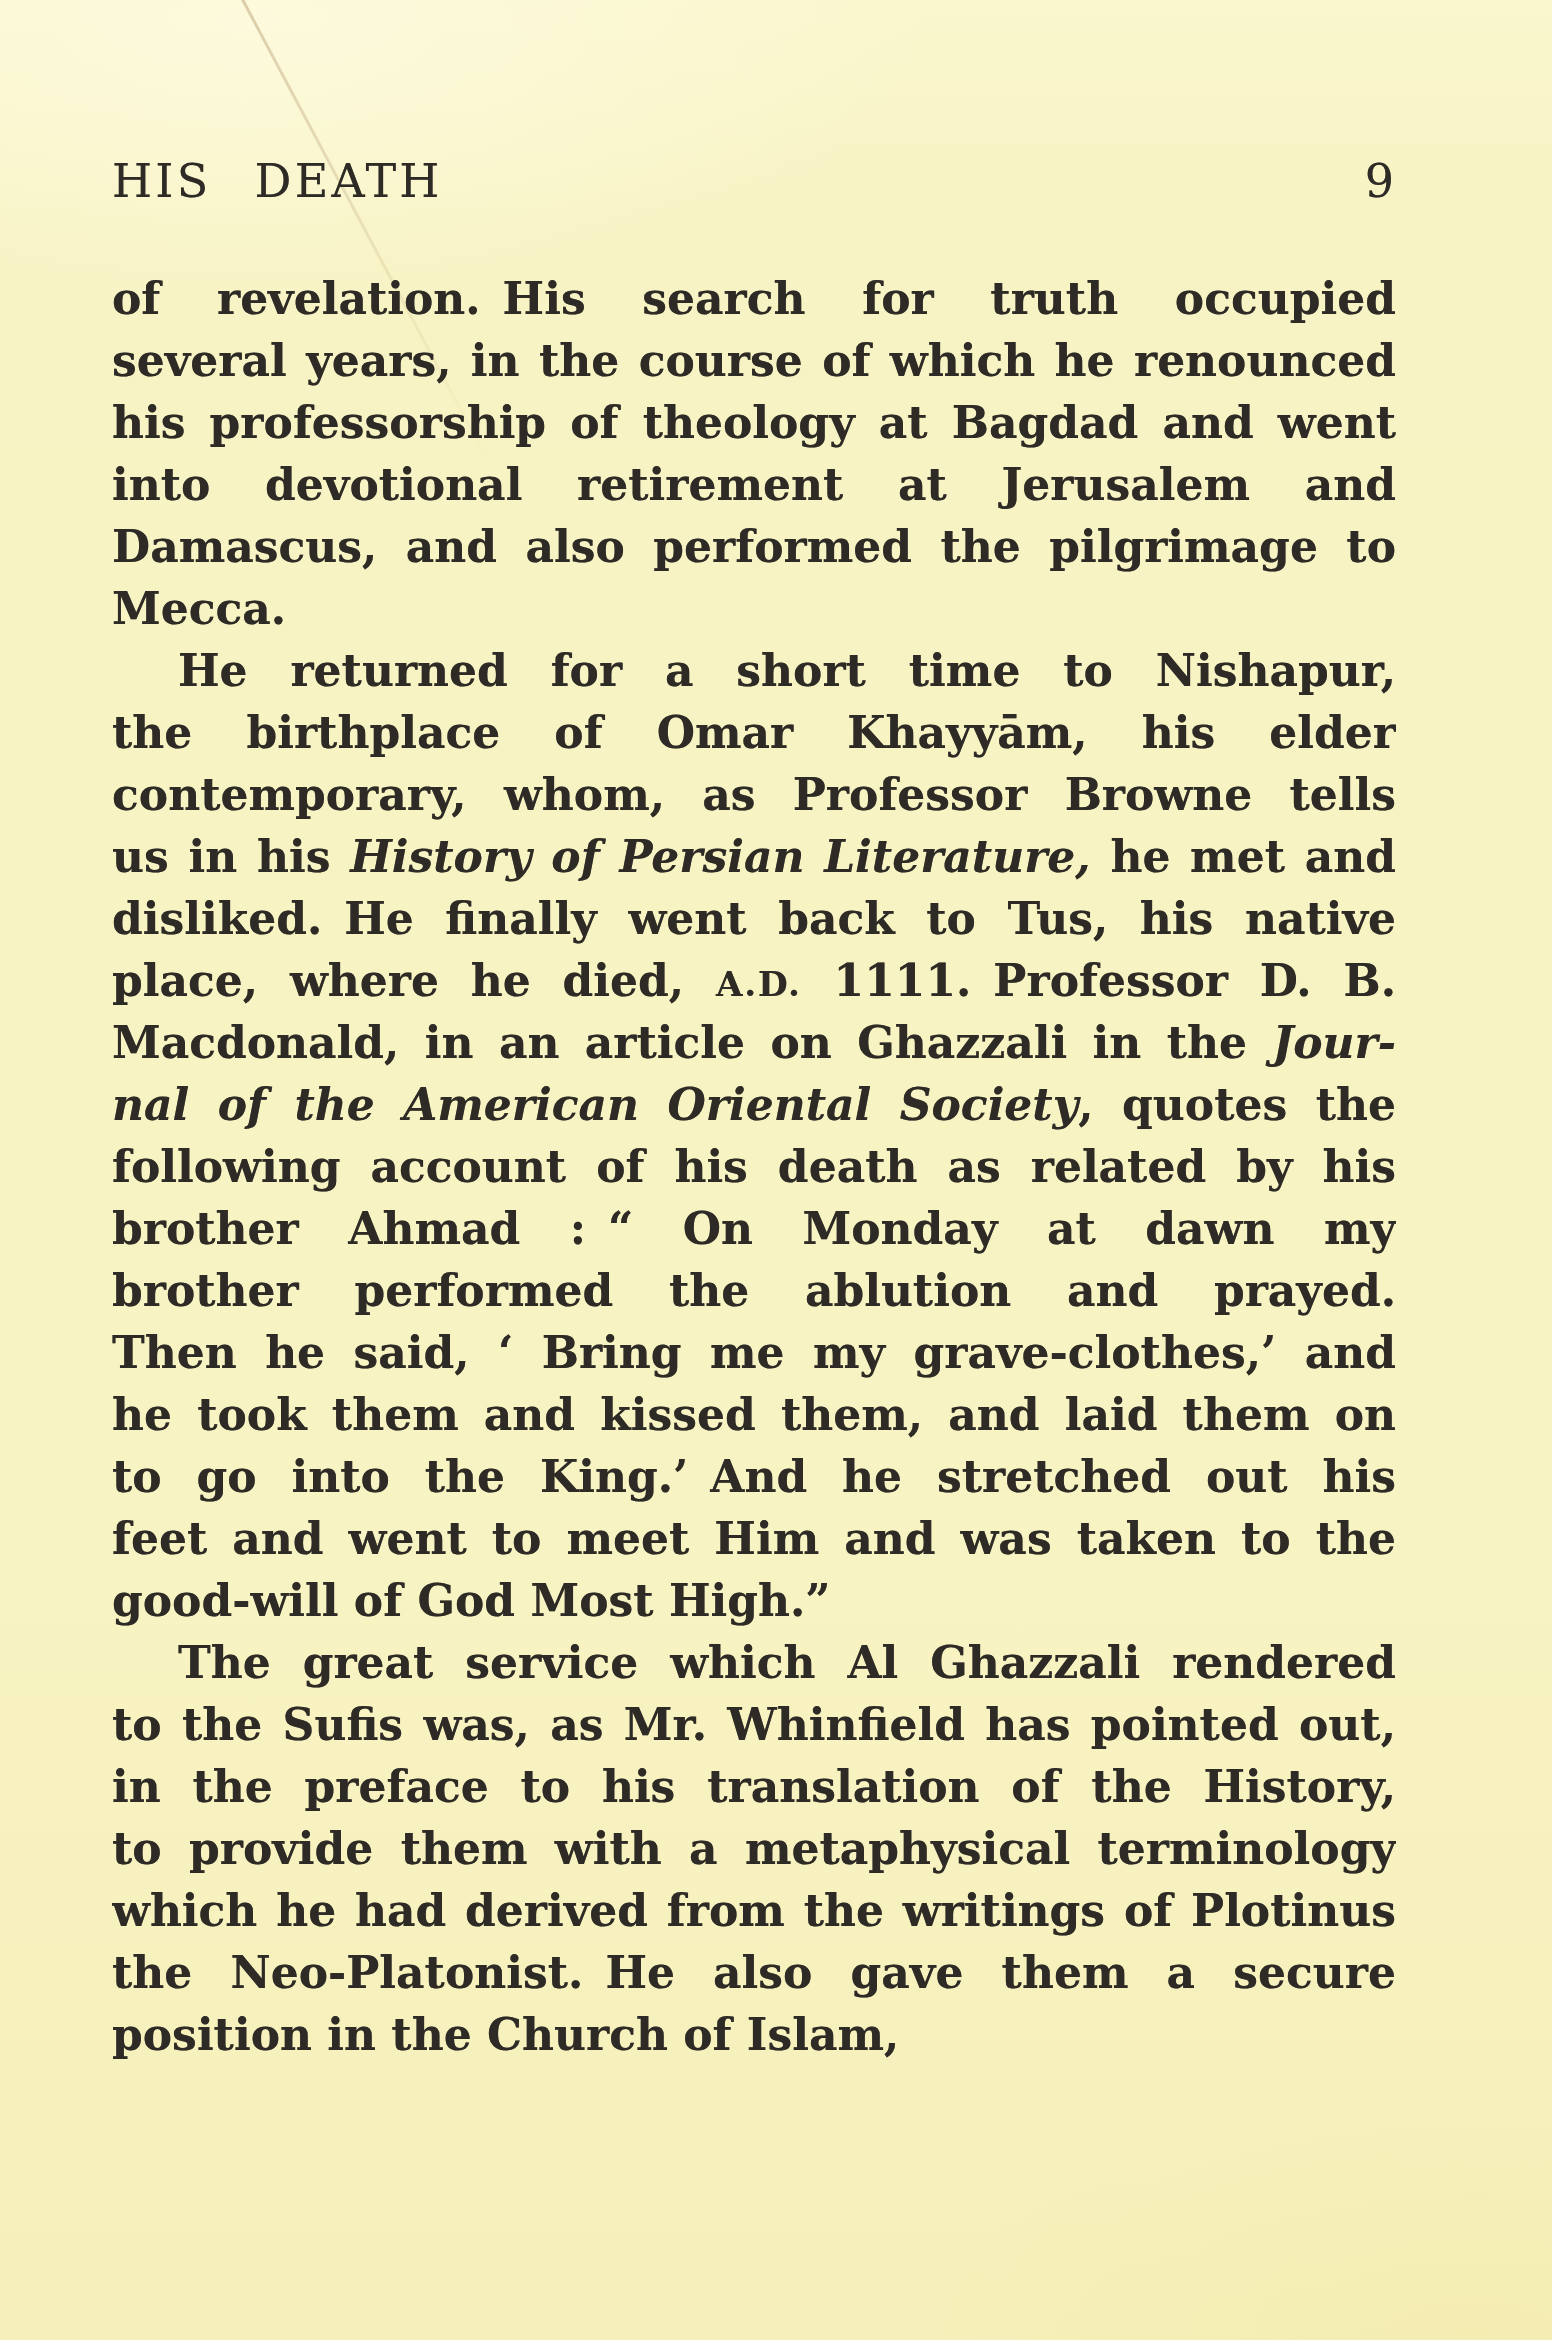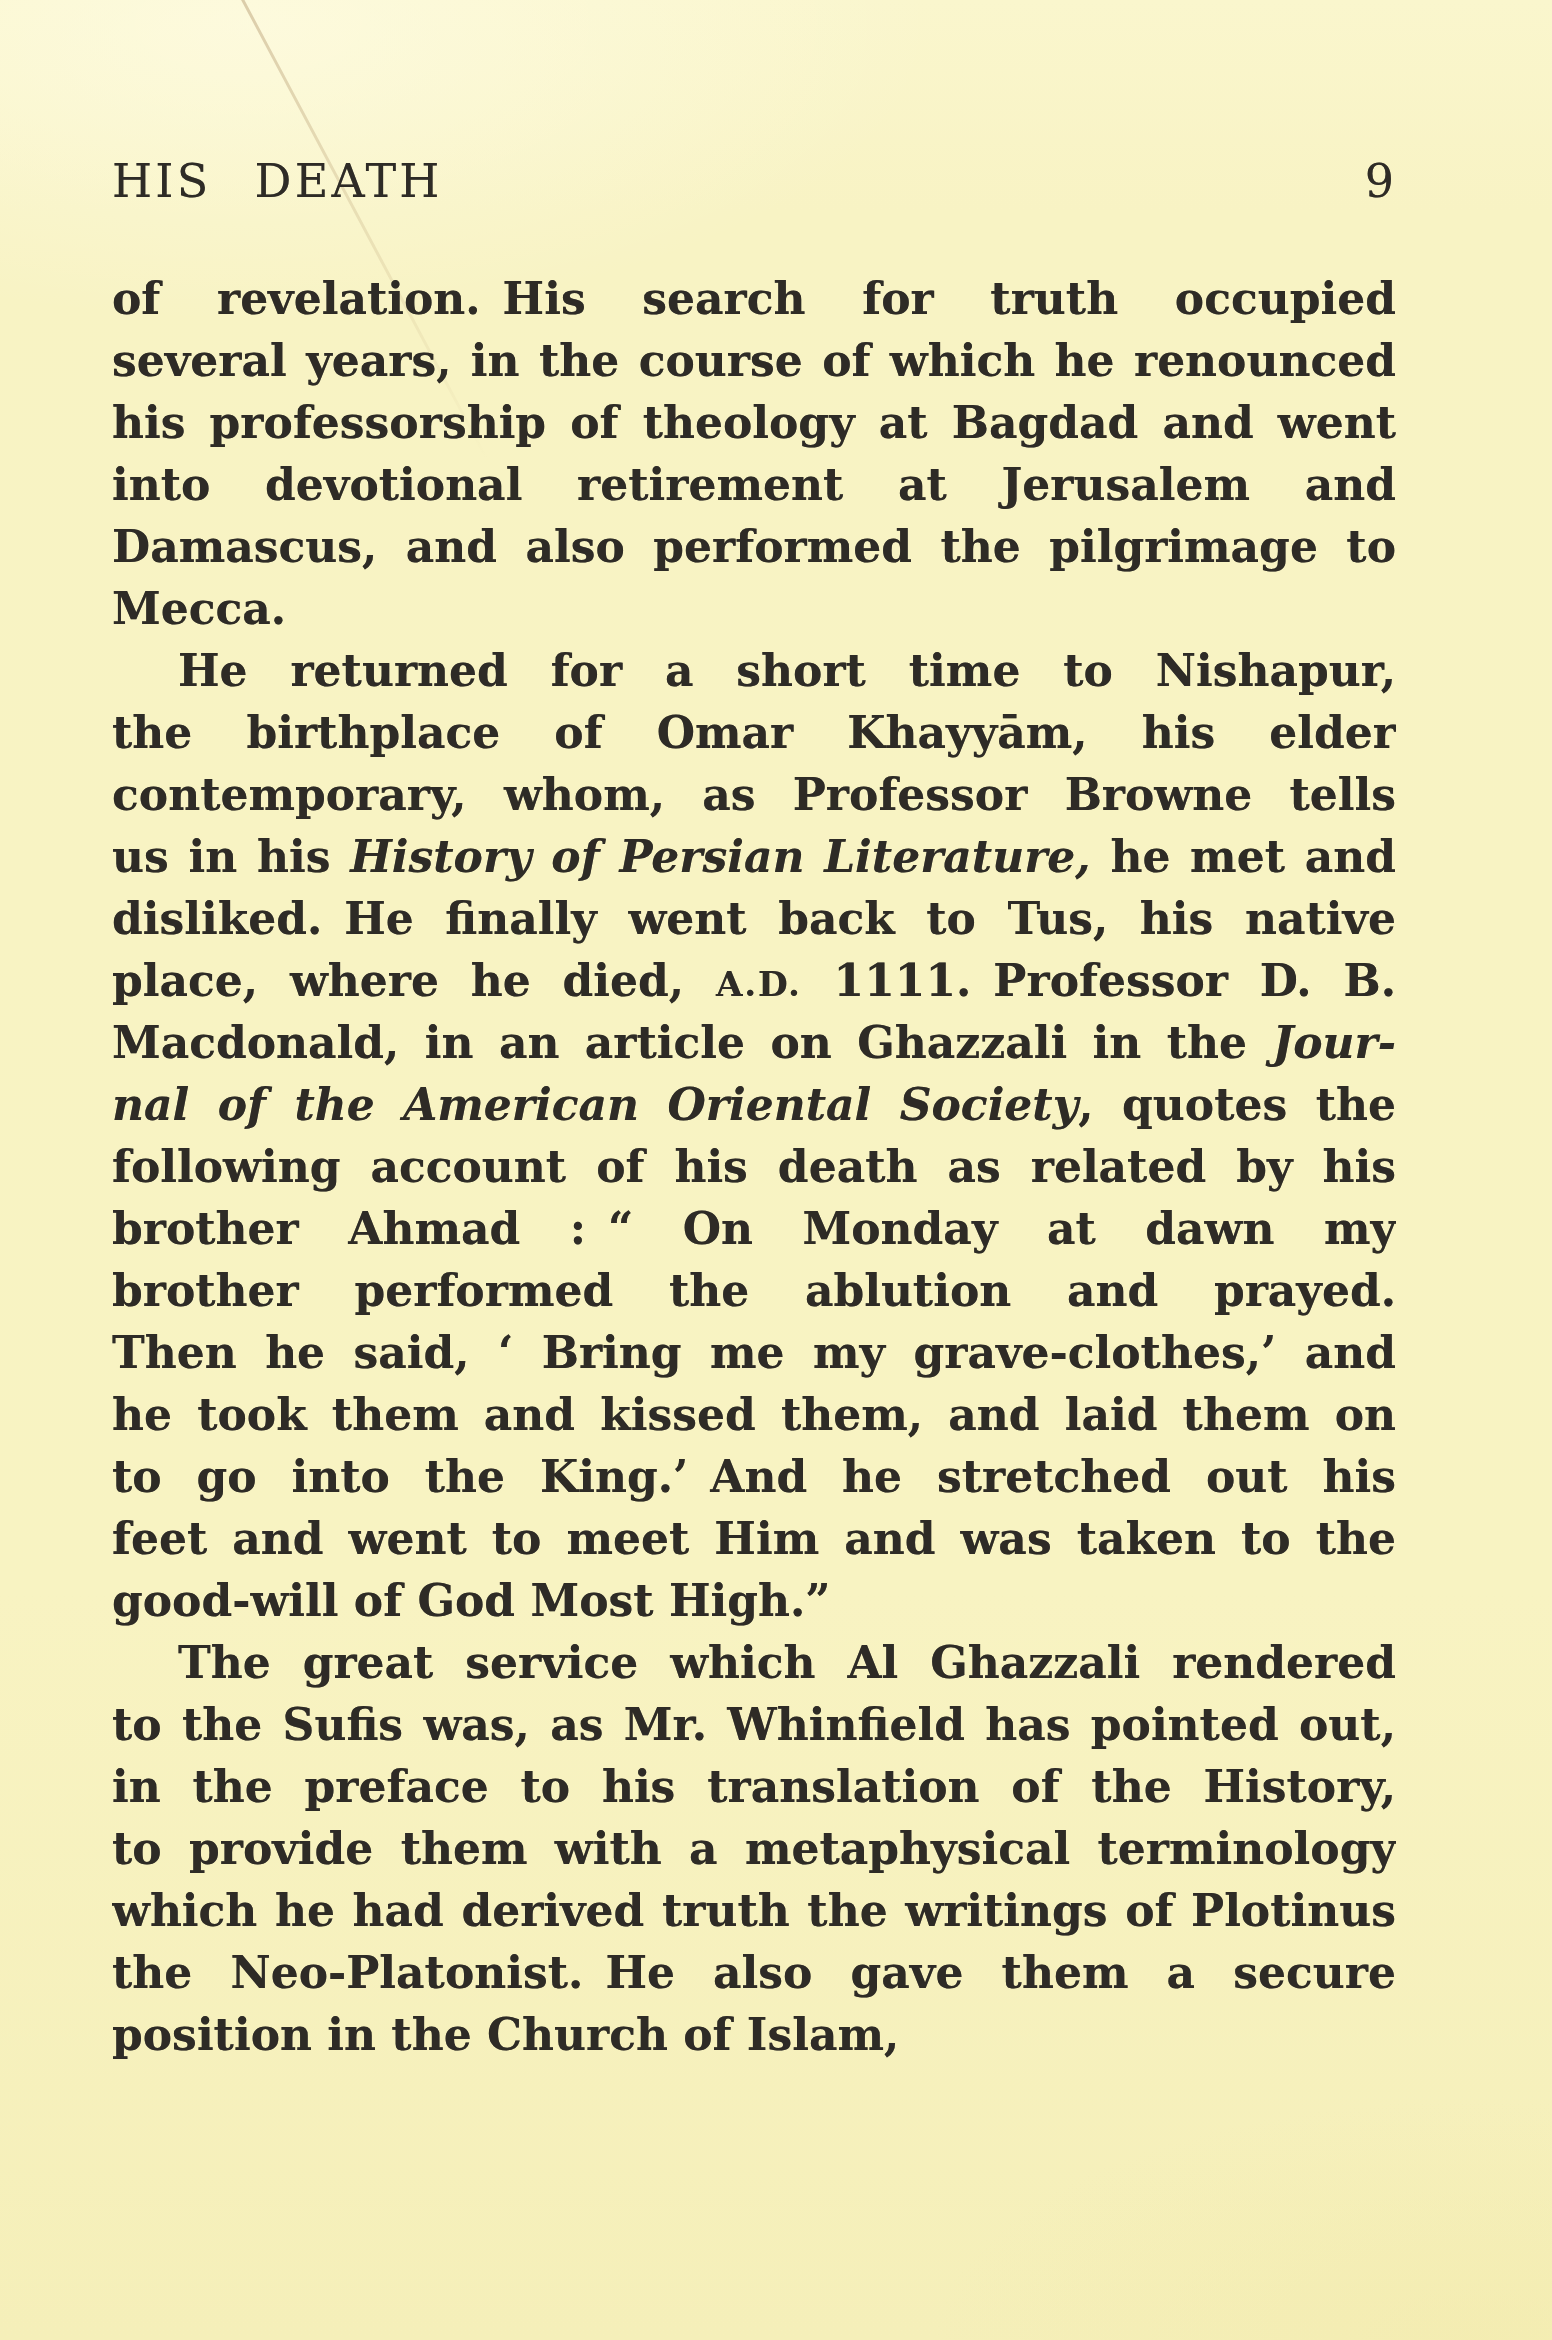--- a/index.html
+++ b/index.html
@@ -65,17 +65,17 @@
       <div class="line"><span>brother performed the ablution and prayed.</span></div>
       <div class="line"><span>Then he said, ‘ Bring me my grave-clothes,’ and</span></div>
       <div class="line"><span>he took them and kissed them, and laid them on</span></div>
       <div class="line"><span>to go into the King.’ And he stretched out his</span></div>
       <div class="line"><span>feet and went to meet Him and was taken to the</span></div>
       <div class="line no-stretch"><span>good-will of God Most High.”</span></div>
       <div class="line indent"><span>The great service which Al Ghazzali rendered</span></div>
       <div class="line"><span>to the Sufis was, as Mr. Whinfield has pointed out,</span></div>
       <div class="line"><span>in the preface to his translation of the History,</span></div>
       <div class="line"><span>to provide them with a metaphysical terminology</span></div>
-      <div class="line"><span>which he had derived truth the writings of Plotinus</span></div>
+      <div class="line"><span>which he had derived from the writings of Plotinus</span></div>
       <div class="line"><span>the Neo-Platonist. He also gave them a secure</span></div>
       <div class="line no-stretch"><span>position in the Church of Islam,</span></div>
     </div>
 </div>
 
 </body></html>

